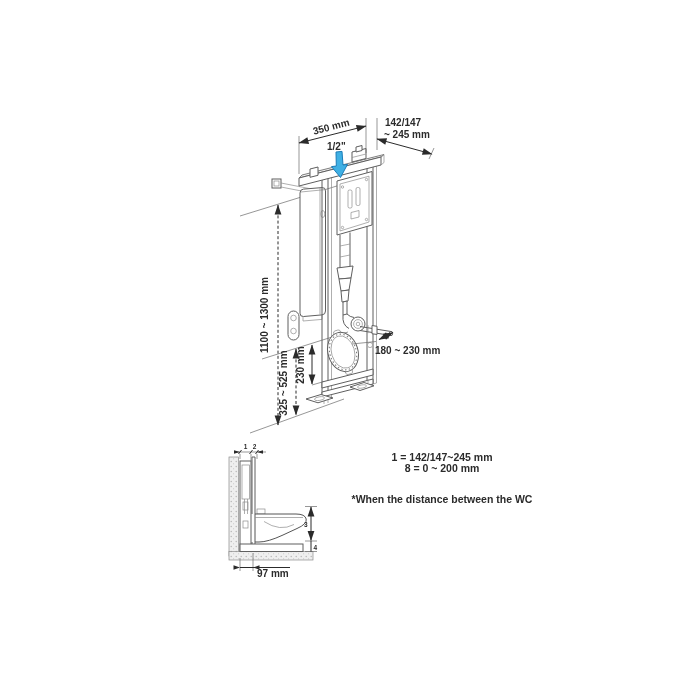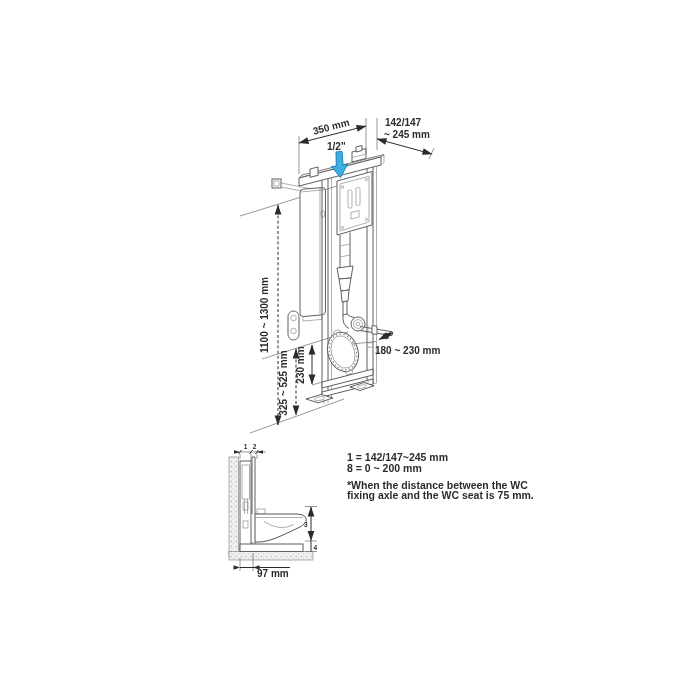--- a/index.html
+++ b/index.html
@@ -1,21 +1,21 @@
 <!DOCTYPE html>
 <html><head>
 <meta charset="utf-8">
 <style>
   html,body{margin:0;padding:0;background:#ffffff;width:700px;height:700px;overflow:hidden;}
   body{font-family:"Liberation Sans",sans-serif;color:#2b2b2b;position:relative;}
   svg text{font-family:"Liberation Sans",sans-serif;}
   .dimtext{font-size:10px;font-weight:bold;fill:#2b2b2b;}
   .tinytext{font-size:6.5px;font-weight:bold;fill:#2b2b2b;}
-  .legend{position:absolute;left:347px;top:452px;width:190px;font-size:10.5px;line-height:10.8px;font-weight:bold;color:#2b2b2b;}
-  .legend .footnote{margin-top:6px;}
+  .legend{position:absolute;left:347px;top:452px;width:190px;font-size:10.5px;line-height:10.8px;font-weight:bold;color:#2b2b2b;text-align:center;}
+  .legend .footnote{margin-top:20px;}
   .lineA{stroke:#5f5f5f;stroke-width:1;fill:none;}
   .lineAF{stroke:#5f5f5f;stroke-width:1;fill:#ffffff;}
   .lineB{stroke:#8c8c8c;stroke-width:0.7;fill:none;}
   .lineBF{stroke:#8c8c8c;stroke-width:0.7;fill:#ffffff;}
   .dim{stroke:#2b2b2b;stroke-width:1;fill:none;}
   .dimthin{stroke:#6a6a6a;stroke-width:0.7;fill:none;}
   .dimdash{stroke:#2b2b2b;stroke-width:1;fill:none;stroke-dasharray:3 2.2;}
   .arrfill{fill:#2b2b2b;stroke:none;}
 </style>
 </head>
@@ -238,18 +238,17 @@
     </g>
   </g>
 </svg>
 
 
 <div class="legend">
   <div>1 = 142/147~245 mm</div>
   <div>8 = 0 ~ 200 mm</div>
   <div class="footnote">
     <div>*When the distance between the WC</div>
-    <div>fixing axle and the WC seat is 75 mm.</div>
   </div>
 </div>
 
 
 
 
 </body></html>

